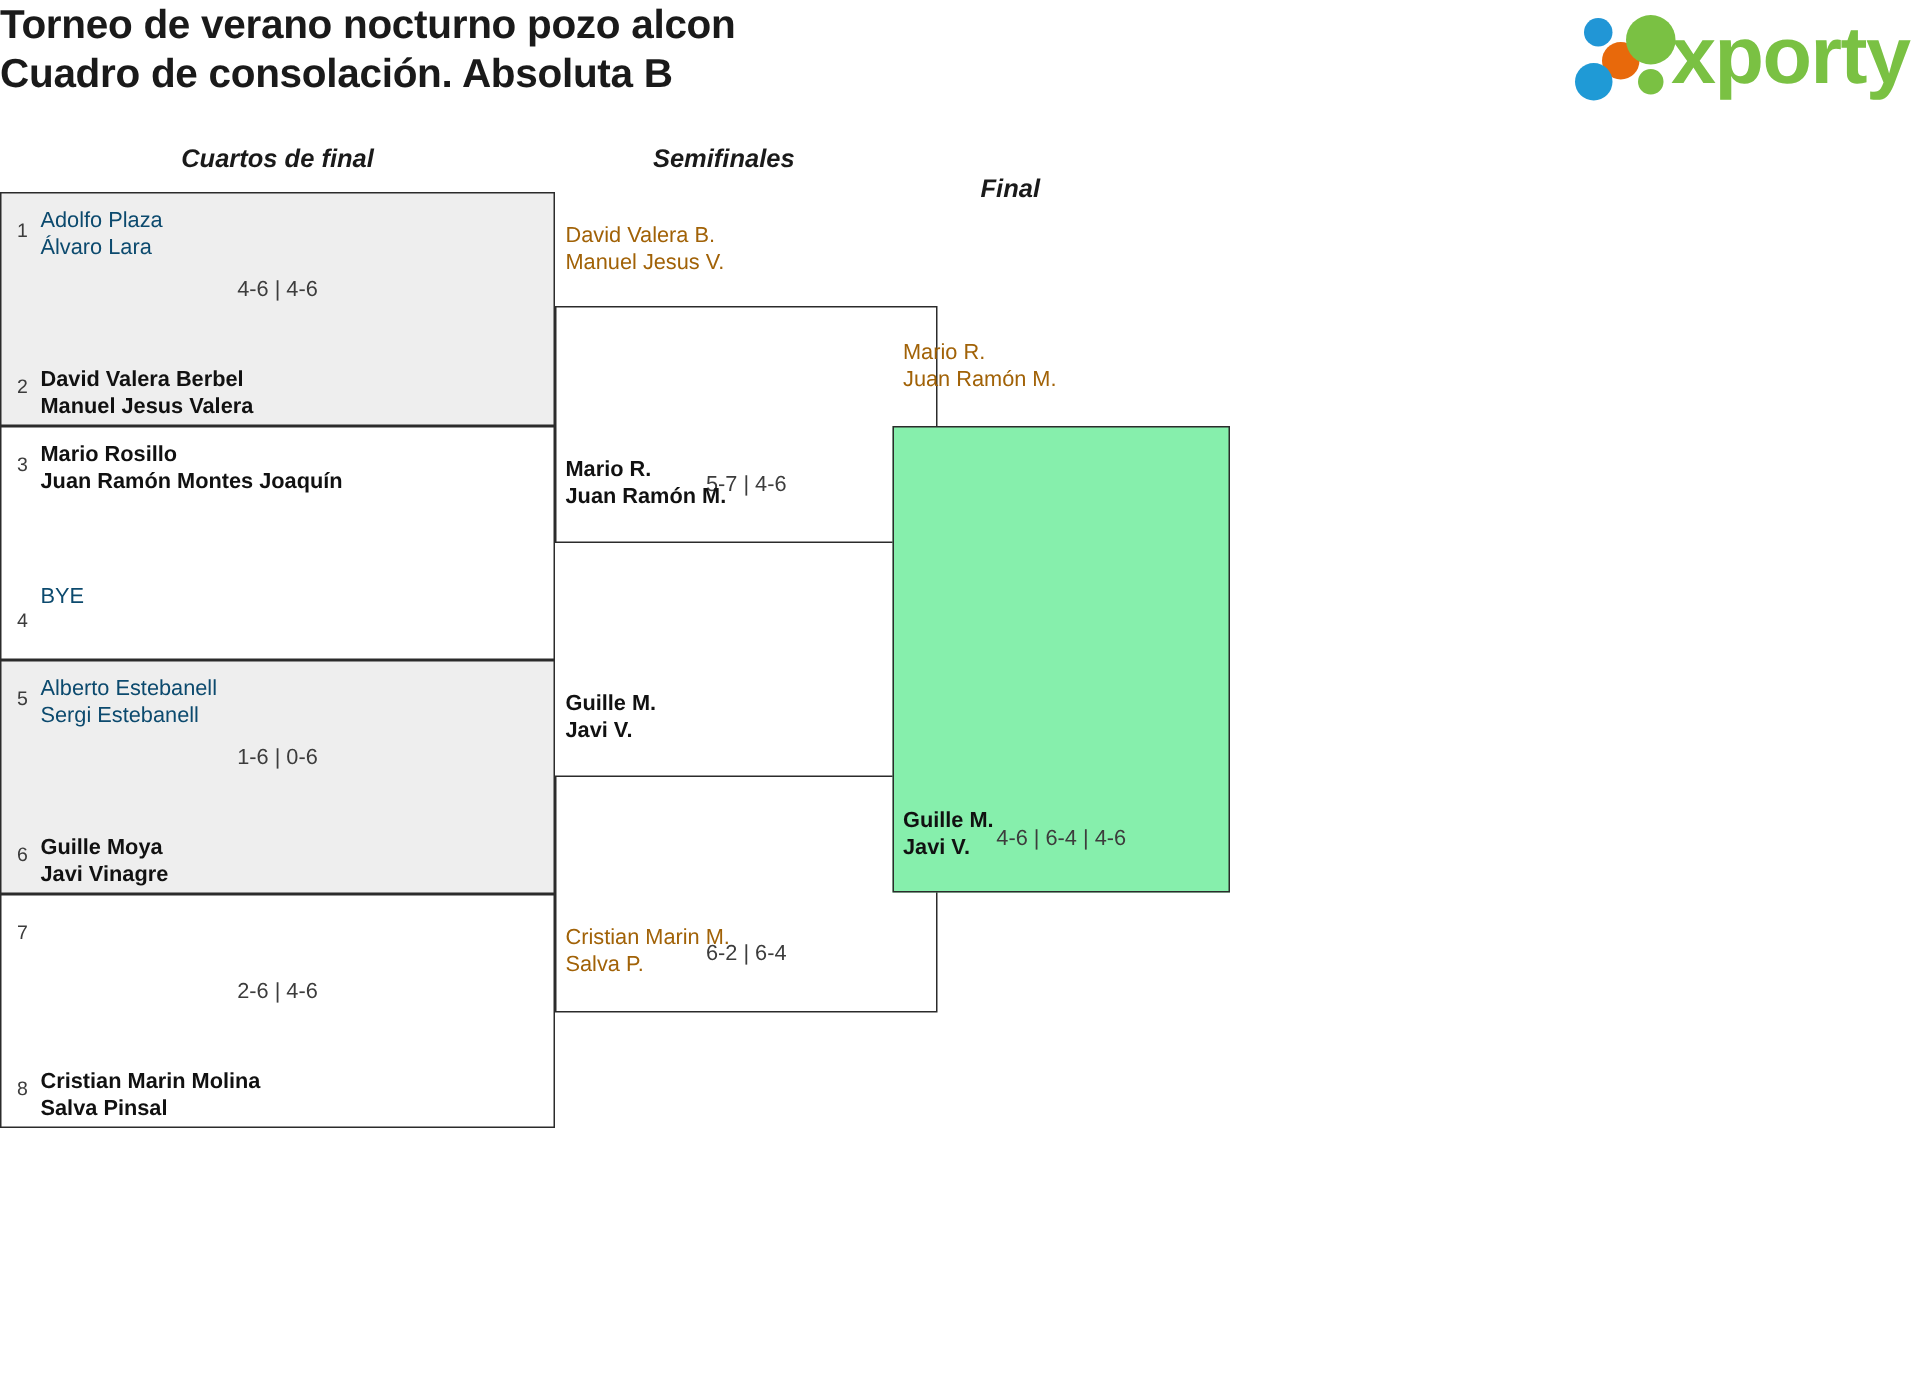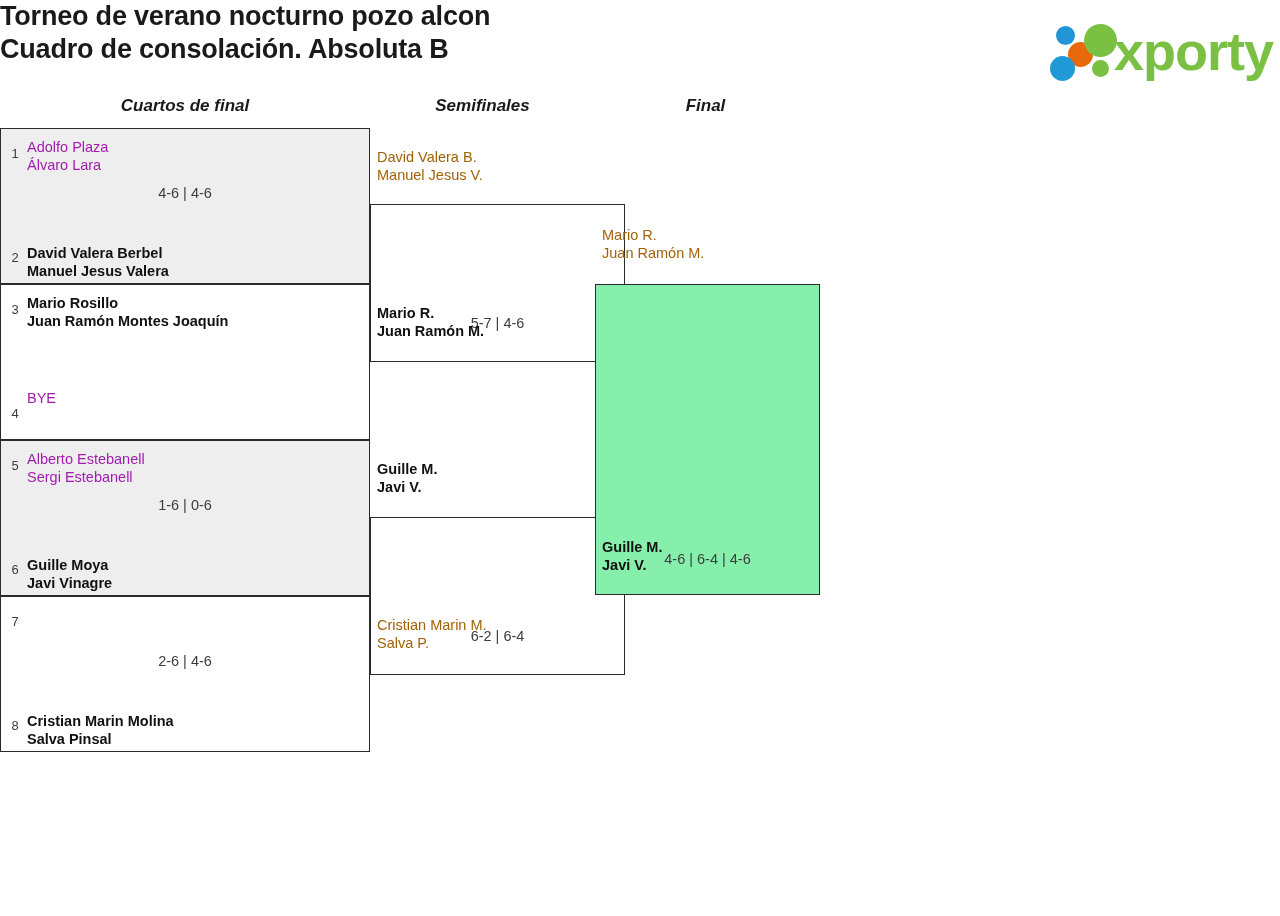--- a/index.html
+++ b/index.html
@@ -11,42 +11,42 @@
   .page{position:relative;width:1280px;height:916px;}
 
   
   .title{
     position:absolute;left:0px;top:0px;width:900px;
     font-size:27px;font-weight:700;color:#1a1a1a;line-height:33px;
     letter-spacing:-0.2px;
   }
   .title-line{display:block;white-space:nowrap;}
 
-  .logo{position:absolute;left:1048px;top:20px;width:232px;height:62px;}
+  .logo{position:absolute;left:1048px;top:6px;width:232px;height:62px;}
   .logo-dots{position:absolute;left:0px;top:4px;width:74px;height:56px;}
   .dot{position:absolute;border-radius:50%;}
   .dot-blue-tr{left:8px;top:2px;width:19px;height:19px;background:#2196d6;}
   .dot-orange{left:20px;top:18px;width:25px;height:25px;background:#e8690b;}
   .dot-blue-bl{left:2px;top:32px;width:25px;height:25px;background:#1f9ad6;}
   .dot-green-big{left:36px;top:0px;width:33px;height:33px;background:#7ac143;}
   .dot-green-sm{left:44px;top:36px;width:17px;height:17px;background:#7ac143;}
   .logo-word{
     position:absolute;left:66px;top:0px;
     font-size:54px;font-weight:700;color:#7ac143;
     letter-spacing:-1px;line-height:62px;
   }
 
   
   .round-head{
     position:absolute;text-align:center;font-size:17px;font-weight:700;
     color:#1a1a1a;top:96px;font-style:italic;
   }
   #round-0{left:0px;width:370px;}
   #round-1{left:370px;width:225px;}
-  #round-2{left:593px;width:225px;}
+  #round-2{left:561px;width:225px;margin-top:20px;}
 
   
   .match{position:absolute;box-sizing:border-box;}
   .match.qf{border:1px solid #2b2b2b;width:370px;height:156px;left:0px;}
   .match.qf.shade{background:#eeeeee;}
   .match.qf.plain{background:#ffffff;}
 
   .match.sf{border:1px solid #2b2b2b;width:255px;height:158px;left:370px;background:#ffffff;}
   .match.fn{border:1px solid #2b2b2b;width:225px;height:311px;left:595px;background:#86efac;}
 
@@ -54,21 +54,21 @@
   .seed{
     position:absolute;left:6px;width:16px;text-align:center;
     font-size:13px;color:#3c3c3c;line-height:16px;
   }
   .seed.top{top:17px;}
   .seed.bot{top:121px;}
 
   
   .team{position:absolute;font-size:14.5px;line-height:18px;white-space:nowrap;}
   .team .ln{display:block;}
-  .team.loser{color:#a21caf;font-weight:400;}
+  .team.loser{color:#0c4a6e;font-weight:400;}
   .team.winner{color:#111111;font-weight:700;}
   .qf .team{left:26px;}
   .qf .team.top{top:9px;}
   .qf .team.bot{top:115px;}
   .qf .team.single{top:104px;}
 
   .score{
     position:absolute;width:100%;text-align:center;
     font-size:14.5px;color:#3c3c3c;
   }

